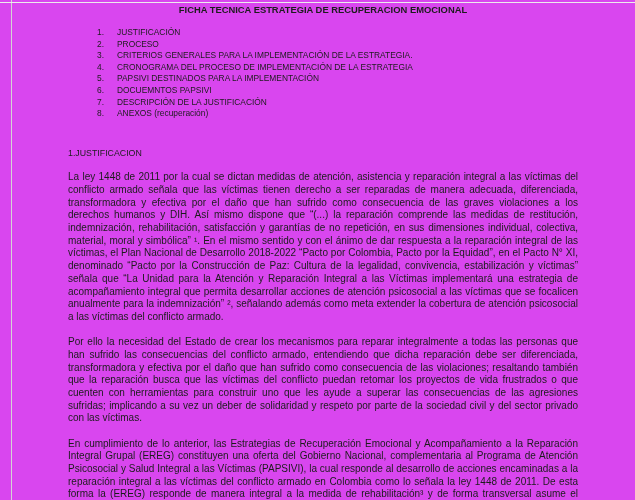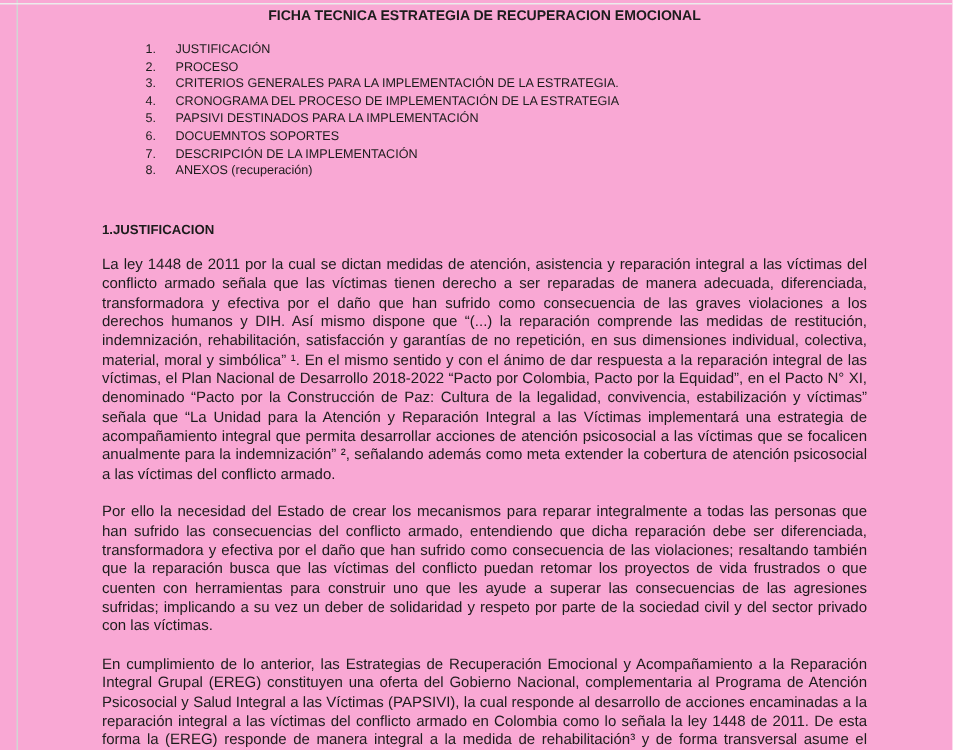--- a/index.html
+++ b/index.html
@@ -5,21 +5,21 @@
   html, body {
     margin: 0;
     padding: 0;
     background: #ffffff;
   }
   .page {
     position: relative;
     width: 635px;
     height: 500px;
     overflow: hidden;
-    background: #f9a8d4;
+    background: #d946ef;
     font-family: "Liberation Sans", sans-serif;
     color: #1c1c1c;
   }
   .v-edge {
     position: absolute;
     left: 11px;
     top: 0;
     width: 1px;
     height: 100%;
     background: #d4d4d4;
@@ -56,21 +56,21 @@
   }
   .toc-num {
     width: 20px;
     flex: 0 0 20px;
   }
   .toc-label {
     flex: 1;
   }
   .section-heading {
     margin: 28px 0 0 0;
-    font-weight: bold;
+    font-weight: normal;
     font-size: 8.8px;
     line-height: 11px;
   }
   .paragraphs {
     margin-top: 1px;
   }
   .para {
     margin: 12.5px 0 0 0;
     font-size: 10px;
     line-height: 12.7px;
@@ -110,26 +110,26 @@
           <span class="toc-label">CRONOGRAMA DEL PROCESO DE IMPLEMENTACIÓN DE LA ESTRATEGIA</span>
         </div>
 
         <div class="toc-row">
           <span class="toc-num">5.</span>
           <span class="toc-label">PAPSIVI DESTINADOS PARA LA IMPLEMENTACIÓN</span>
         </div>
 
         <div class="toc-row">
           <span class="toc-num">6.</span>
-          <span class="toc-label">DOCUEMNTOS SOPORTES</span>
+          <span class="toc-label">DOCUEMNTOS PAPSIVI</span>
         </div>
 
         <div class="toc-row">
           <span class="toc-num">7.</span>
-          <span class="toc-label">DESCRIPCIÓN DE LA IMPLEMENTACIÓN</span>
+          <span class="toc-label">DESCRIPCIÓN DE LA JUSTIFICACIÓN</span>
         </div>
 
         <div class="toc-row">
           <span class="toc-num">8.</span>
           <span class="toc-label">ANEXOS (recuperación)</span>
         </div>
       </div>
 
     <div class="section-heading">1.JUSTIFICACION</div>
 

